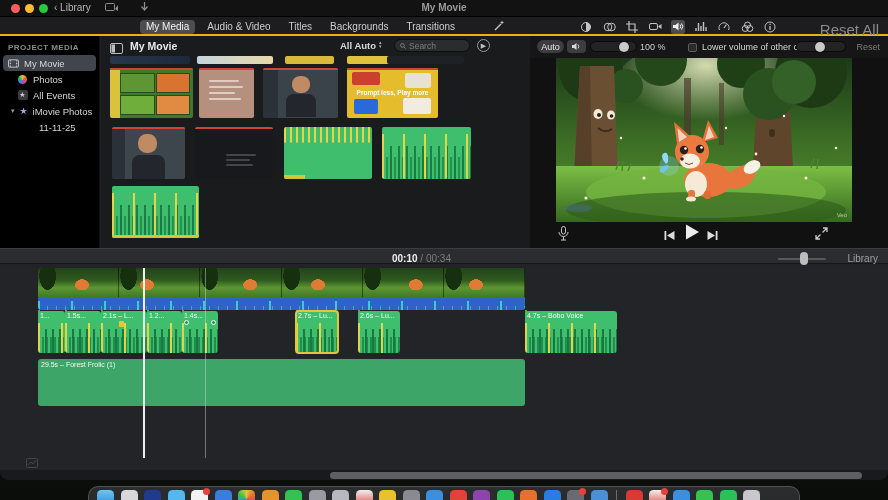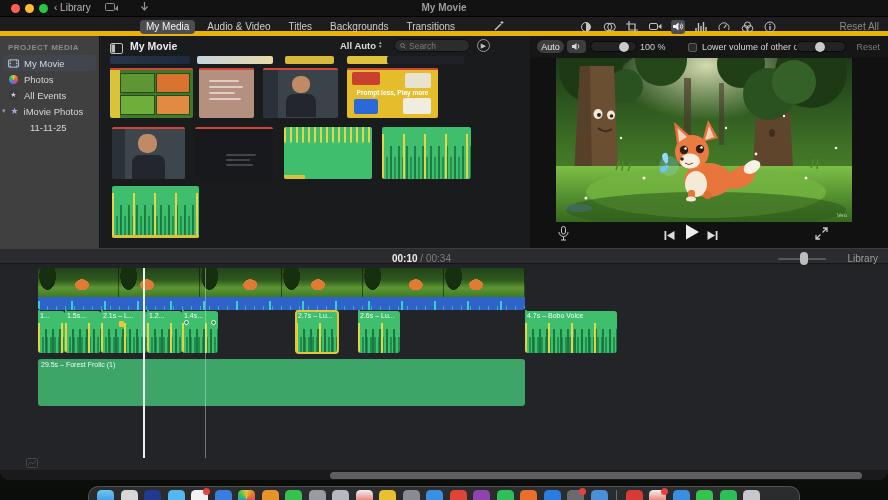--- a/index.html
+++ b/index.html
@@ -14,37 +14,37 @@
             background:#222326; border-radius:0 0 9px 9px; overflow:hidden; }
   .titlebar { position:absolute; left:0; top:0; width:100%; height:17px; background:#121213;
               border-bottom:1px solid #000; }
   .tl-dot { position:absolute; top:4px; width:9px; height:9px; border-radius:50%; }
   .backbtn { position:absolute; left:54px; top:2px; color:#b6b6b6; font-size:10px; }
   .wintitle { position:absolute; left:0; top:2px; width:100%; text-align:center;
               color:#9b9b9b; font-size:10px; font-weight:bold; }
   .tbar-icon { position:absolute; top:2px; color:#8f8f8f; font-size:10px; }
 
   .tabrow { position:absolute; left:0; top:17px; width:100%; height:19px; background:#1d1d1f;
-            border-bottom:5px solid #eab308; }
+            border-bottom:2px solid #eab308; }
   .tabs { position:absolute; left:140px; top:2.5px; display:flex; gap:6px; }
   .tab { font-size:10px; color:#cdcdcd; padding:1px 6px 2px; border-radius:4px; white-space:nowrap; }
   .tab.sel { background:#4d4d50; color:#f2f2f2; }
   .adjicons { position:absolute; left:579px; top:2px; display:flex; gap:9px; align-items:center; height:15px; }
   .aicon { width:14px; height:14px; display:flex; align-items:center; justify-content:center; border-radius:3px; }
   .aicon.sel { background:#4d4d50; }
   .aicon svg { display:block; }
-  .resetall { position:absolute; right:9px; top:4px; font-size:10px; color:#8a8a8a; }
+  .resetall { position:absolute; right:9px; top:4px; font-size:15px; color:#8a8a8a; }
 
   
   .main { position:absolute; left:0; top:36px; width:888px; height:212px; }
-  .sidebar { position:absolute; left:0; top:0; width:100px; height:212px; background:#404040;
+  .sidebar { position:absolute; left:0; top:0; width:100px; height:212px; background:#000000;
              border-right:1px solid #121212; }
   .sb-h { font-size:8px; font-weight:bold; letter-spacing:.4px; color:#8b8b8b; padding:7px 0 3px 8px; }
   .sb-row { display:flex; align-items:center; gap:5px; height:16px; padding-left:8px;
-            color:#d6d6d6; font-size:9.5px; white-space:nowrap; }
+            color:#d6d6d6; font-size:9.5px; white-space:nowrap;margin-left:9px; }
   .sb-row.sel { background:#41454d; border-radius:4px; margin:0 3px; padding-left:5px; }
   .sb-ic { width:11px; display:flex; justify-content:center; color:#b9b9b9; font-size:8px; }
 
   .browser { position:absolute; left:101px; top:0; width:429px; height:212px; background:#1a1b1d; }
   .bhead { position:absolute; left:0; top:0; width:100%; height:21px; }
   .btitle { position:absolute; left:29px; top:4px; font-size:10.5px; font-weight:bold; color:#eaeaea; }
   .filter { position:absolute; left:239px; top:4px; font-size:9.5px; font-weight:bold; color:#d9d9d9; display:flex; gap:3px; }
   .sort-gl { display:flex; flex-direction:column; font-size:5px; line-height:4px; color:#b0b0b0; }
   .searchbox { position:absolute; left:293px; top:3px; width:76px; height:13px; background:#2b2c2e;
                border:1px solid #0e0e0e; border-radius:7px; display:flex; align-items:center; gap:3px; padding:0 5px; }

